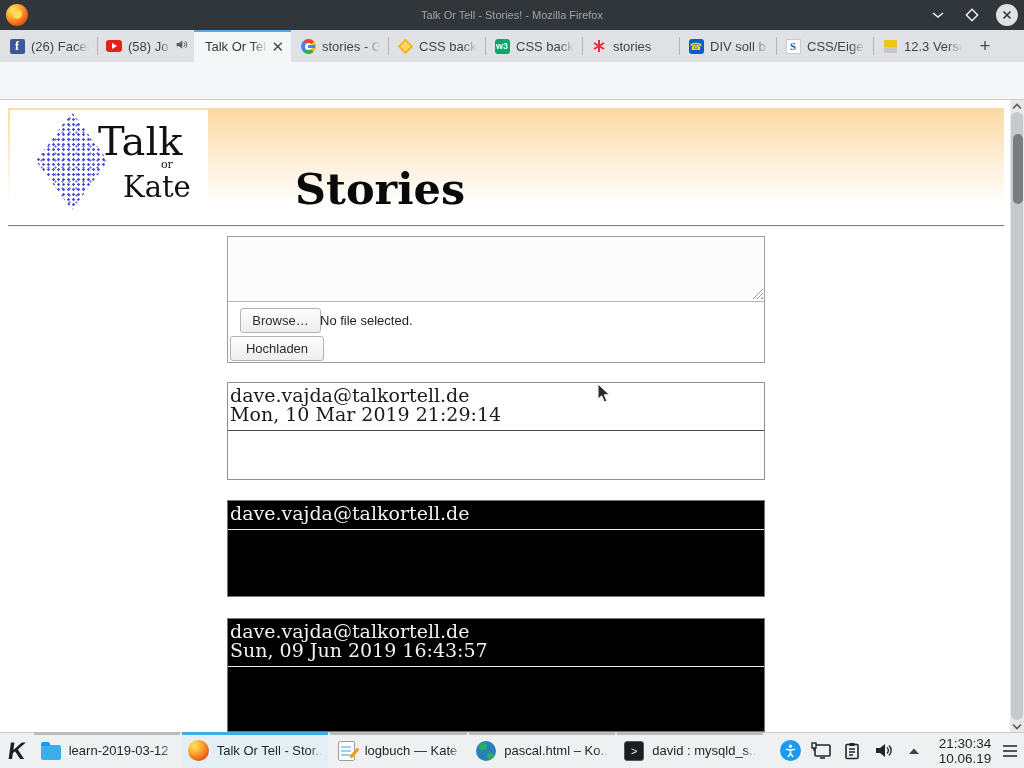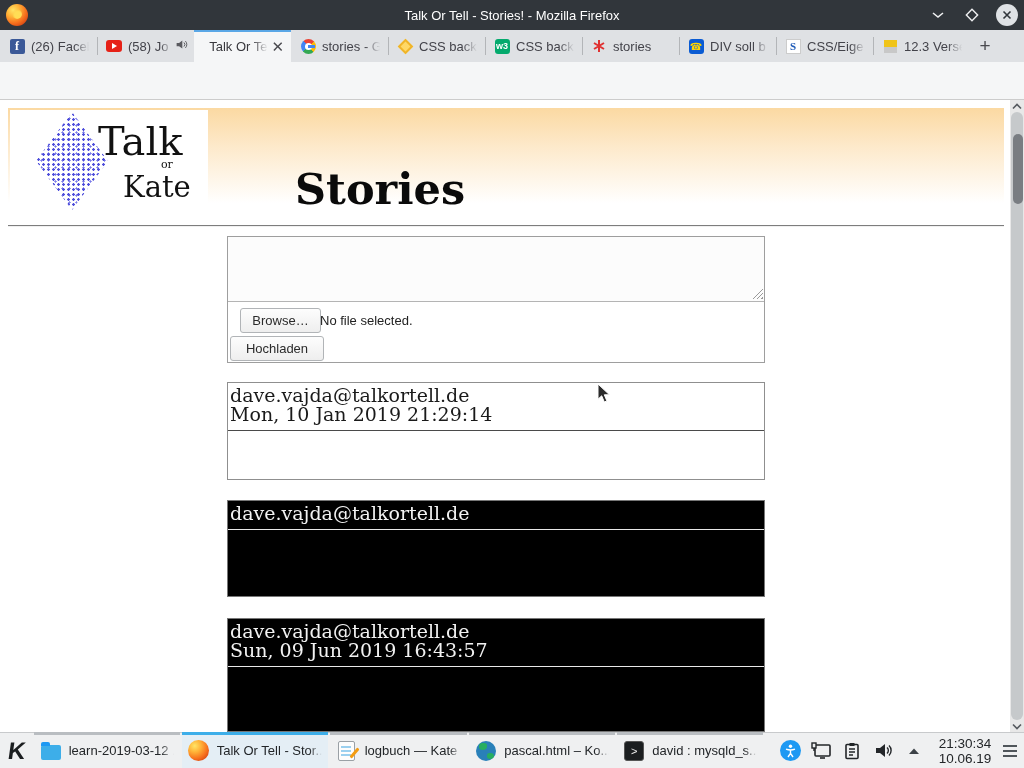--- a/index.html
+++ b/index.html
@@ -7,33 +7,33 @@
               font-family:"Liberation Sans", sans-serif; }
   .abs { position:absolute; }
 
   
   .titlebar { position:absolute; left:0; top:0; width:1024px; height:30px;
               background:#31363b; display:flex; align-items:center; }
   .ff-orb { position:absolute; left:6px; top:4px; width:22px; height:22px; border-radius:50%;
             background:radial-gradient(circle at 32% 28%, #ffe566 0%, #ffb338 30%, #f7701d 60%, #d94a14 80%, #8f2b96 100%); }
   .ff-orb::after { content:""; position:absolute; left:6px; top:5px; width:10px; height:10px;
             border-radius:50%; background:radial-gradient(circle at 60% 60%, #ffdd55 40%, transparent 70%); }
-  .titlebar .title { flex:1; text-align:center; color:#ffffff; font-size:13px; }
+  .titlebar .title { flex:1; text-align:center; color:#a3a3a3; font-size:11px; }
   .win-controls { position:absolute; right:6px; top:0; height:30px; display:flex; align-items:center; gap:14px; }
   .wc { width:20px; height:20px; display:flex; align-items:center; justify-content:center; }
   .wc svg { display:block; }
   .wc-close { width:22px; height:22px; border-radius:50%; background:#dfe2e5; }
 
   
   .tabbar { position:absolute; left:0; top:30px; width:1024px; height:32px;
             background:#dfe1e4; display:flex; }
   .tab { position:relative; width:97px; height:32px; display:flex; align-items:center;
          padding:0 6px 0 9px; font-size:13px; color:#43434a; }
   .tab + .tab::before { content:""; position:absolute; left:0; top:7px; height:18px; width:1px; background:#b3b5b8; }
-  .tab.active { background:#f5f6f7; color:#38383d;text-align:right; }
+  .tab.active { background:#f5f6f7; color:#38383d; }
   .tab.active::after { content:""; position:absolute; left:0; top:0; width:100%; height:2px; background:#5aa7e6; }
   .tab.active::before, .tab.active + .tab::before { display:none; }
   .tab .label { flex:1; white-space:nowrap; overflow:hidden; margin-left:6px;
     -webkit-mask-image:linear-gradient(to right,#000 72%,transparent 97%);
             mask-image:linear-gradient(to right,#000 72%,transparent 97%); }
   .tab .label.noicon { margin-left:2px; }
   .tab-close { font-size:15px; color:#4a4a4f; line-height:1; padding:0 1px; }
   .favicon { width:16px; height:16px; flex:0 0 16px; display:flex; align-items:center; justify-content:center; }
   .ic-fb { width:15px; height:15px; background:#3b5998; border-radius:2px; color:#fff; font-size:12px; font-weight:bold;
            display:flex; align-items:flex-end; justify-content:center; font-family:"Liberation Serif",serif; line-height:1.1;}
@@ -348,21 +348,21 @@
       <div class="resize-handle"></div>
     </div>
     <div class="gtk-btn btn-browse">Browse…</div>
     <div class="file-status">No file selected.</div>
     <div class="gtk-btn btn-upload">Hochladen</div>
   </div>
 
   <div class="msg light msg1">
     <div class="hdr">
       <div>dave.vajda@talkortell.de</div>
-      <div>Mon, 10 Jan 2019 21:29:14</div>
+      <div>Mon, 10 Mar 2019 21:29:14</div>
     </div>
     <div class="sep"></div>
   </div>
 
   <div class="msg dark msg2">
     <div class="hdr">
       <div>dave.vajda@talkortell.de</div>
     </div>
     <div class="sep"></div>
   </div>

